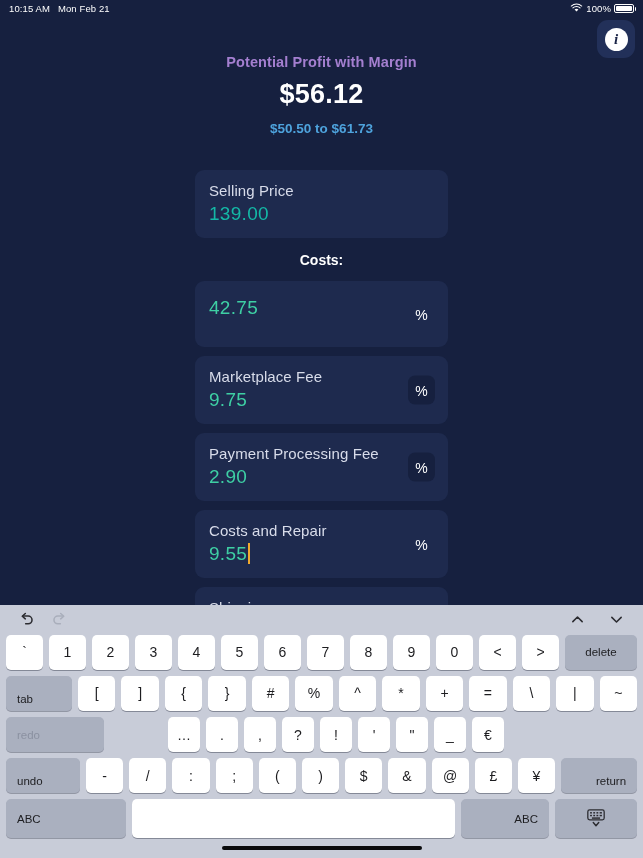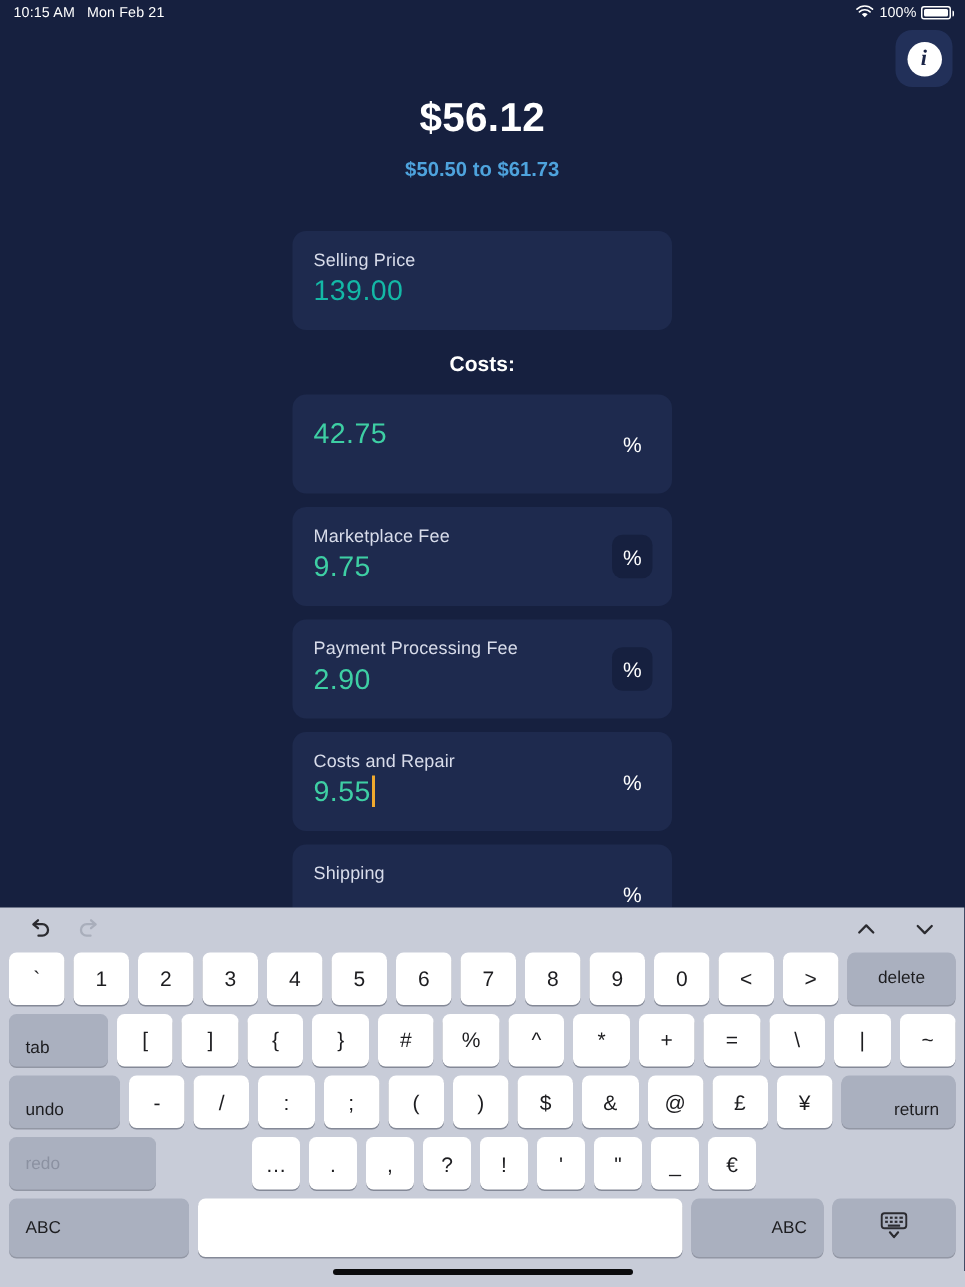--- a/index.html
+++ b/index.html
@@ -67,21 +67,21 @@
 
   .card {
     background: #1e2a4e;
     border-radius: 9px;
     padding: 12px 14px 13px;
     position: relative;
     margin-bottom: 9px;
     min-height: 66px;
   }
   .card-label {
-    font-size: 12px; color: #d8dcea; letter-spacing: .1px;
+    font-size: 15px; color: #d8dcea; letter-spacing: .1px;
   }
   .card-value {
     font-size: 19px; margin-top: 4px; letter-spacing: .3px;
     display: inline-block;
   }
   .val-amber { color: #14b8a6; }
   .val-teal  { color: #3ecfa4; }
   .caret {
     display: inline-block; width: 2px; height: 21px;
     background: #f0a92e; vertical-align: -4px; margin-left: 1px;
@@ -180,20 +180,21 @@
   </div>
 </div>
 
 <div id="app-scroll">
 
   <div id="info-button">
     <span class="info-circle">i</span>
   </div>
 
   <div id="headline">
+    <div id="profit-title">Potential Profit with Margin</div>
     <div id="profit-amount">$56.12</div>
     <div id="profit-range">$50.50 to $61.73</div>
   </div>
 
   <div id="fields">
 
     <div class="card">
       <div class="card-label">Selling Price</div>
       <div class="card-value val-amber">139.00</div>
     </div>
@@ -291,50 +292,50 @@
     <div class="key">^</div>
     <div class="key">*</div>
     <div class="key">+</div>
     <div class="key">=</div>
     <div class="key">\</div>
     <div class="key">|</div>
     <div class="key">~</div>
   </div>
 
   <div class="kb-row">
+    <div class="key dark dim k-redo lbl-left">redo</div>
+    <div class="key blank r4-spacer-l"></div>
+    <div class="key">…</div>
+    <div class="key">.</div>
+    <div class="key">,</div>
+    <div class="key">?</div>
+    <div class="key">!</div>
+    <div class="key">'</div>
+    <div class="key">"</div>
+    <div class="key">_</div>
+    <div class="key">€</div>
+    <div class="key blank r4-spacer-r"></div>
+  </div>
+
+  <div class="kb-row">
     <div class="key dark k-undo lbl-bl">undo</div>
     <div class="key">-</div>
     <div class="key">/</div>
     <div class="key">:</div>
     <div class="key">;</div>
     <div class="key">(</div>
     <div class="key">)</div>
     <div class="key">$</div>
     <div class="key">&amp;</div>
     <div class="key">@</div>
     <div class="key">£</div>
     <div class="key">¥</div>
     <div class="key dark k-return lbl-br">return</div>
   </div>
 
-  <div class="kb-row">
-    <div class="key dark dim k-redo lbl-left">redo</div>
-    <div class="key blank r4-spacer-l"></div>
-    <div class="key">…</div>
-    <div class="key">.</div>
-    <div class="key">,</div>
-    <div class="key">?</div>
-    <div class="key">!</div>
-    <div class="key">'</div>
-    <div class="key">"</div>
-    <div class="key">_</div>
-    <div class="key">€</div>
-    <div class="key blank r4-spacer-r"></div>
-  </div>
-
   <div id="kb-row-bottom">
     <div class="key dark k-abc-l lbl-left">ABC</div>
     <div class="key k-space"></div>
     <div class="key dark k-abc-r lbl-right">ABC</div>
     <div class="key dark k-dismiss">
       <span>
         <svg width="22" height="20" viewBox="0 0 24 22">
           <rect x="3" y="2" width="18" height="11" rx="2" fill="none" stroke="#2b2b30" stroke-width="1.4"></rect>
           <rect x="5.5" y="4.5" width="2" height="1.6" fill="#2b2b30"></rect>
           <rect x="9" y="4.5" width="2" height="1.6" fill="#2b2b30"></rect>

